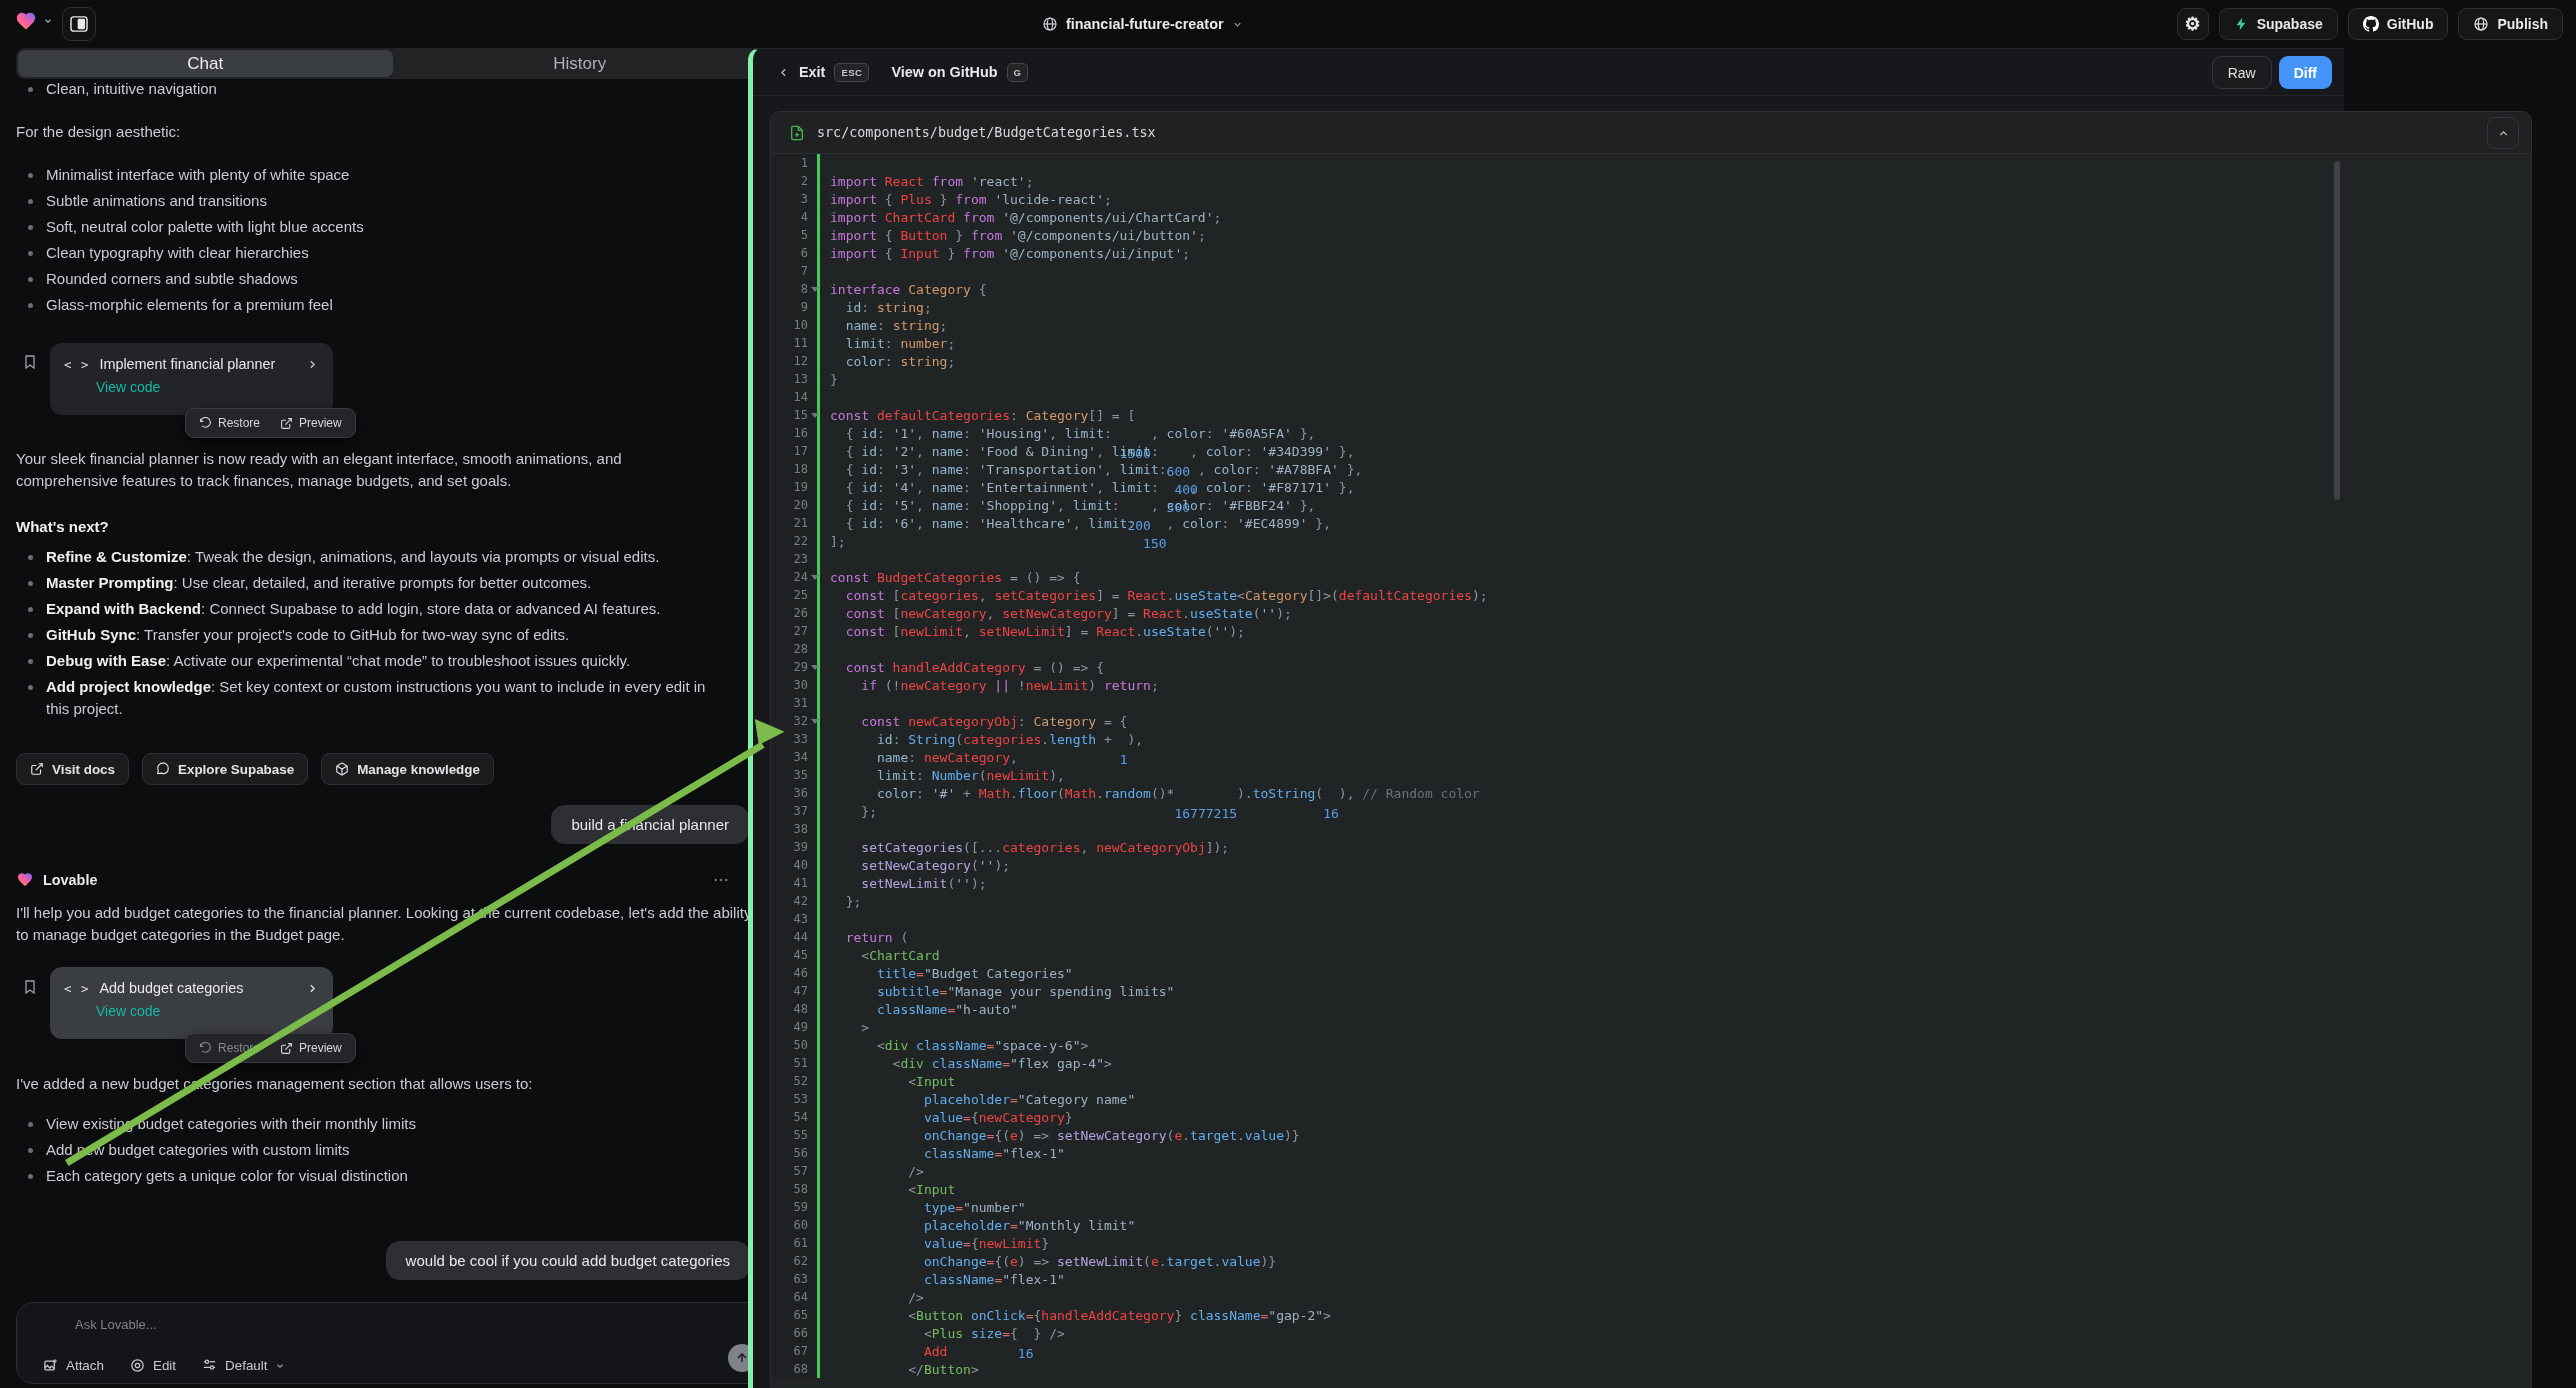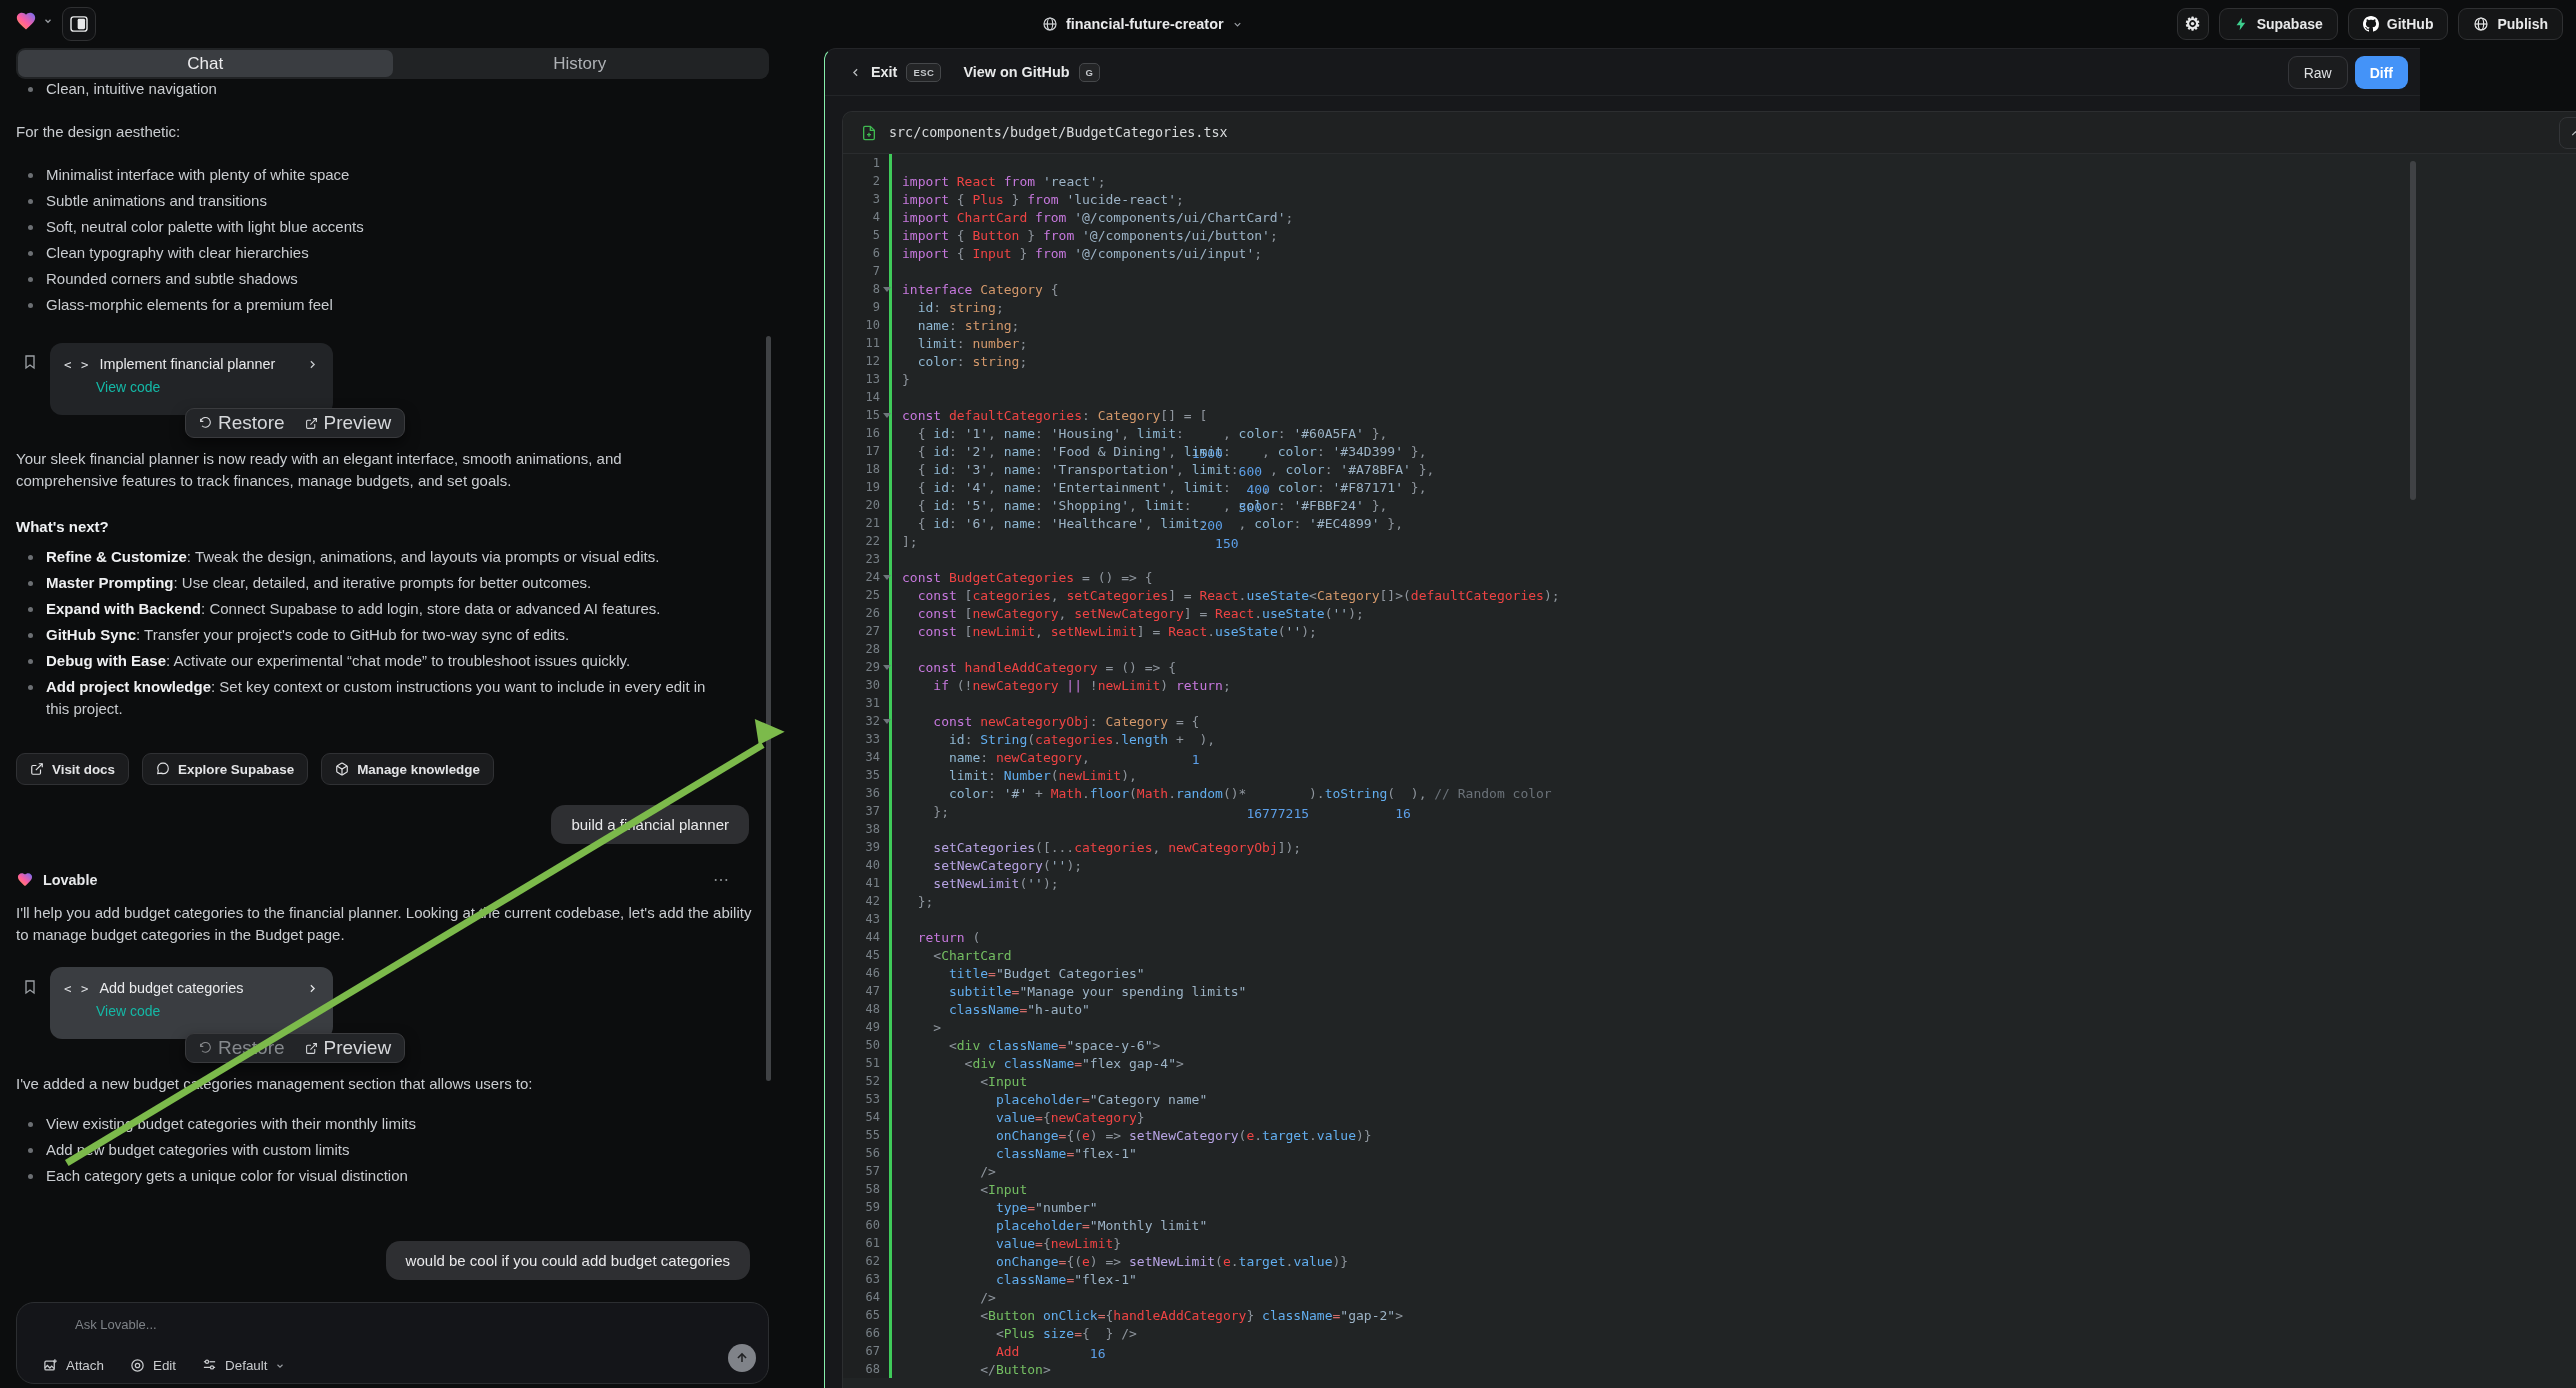--- a/index.html
+++ b/index.html
@@ -40,21 +40,21 @@
      padding:13px 14px; }
   .vcard.selected{ background:#3a3d41; }
   .vrow1{ display:flex; align-items:center; gap:10px; }
   .vicon{ font-family:"DejaVu Sans Mono", monospace; font-size:12.4px; color:#dcdee1; letter-spacing:1px; }
   .vtitle{ flex:1; font-size:14.4px; color:#e9eaec; font-weight:500; white-space:nowrap; }
   .vcode{ margin-left:32px; margin-top:7px; font-size:14px; color:#14b8a6; }
   .bookmark{ position:absolute; left:22px; }
   .vtoolbar{ position:absolute; left:185px; height:30px; background:#232528; border:1px solid #3a3b3e;
      border-radius:9px; display:flex; align-items:center; padding:0 4px; gap:2px;
      box-shadow:0 6px 14px rgba(0,0,0,.5); }
-  .vtb-btn{ display:flex; align-items:center; gap:6px; font-size:19px; color:#d6d8db; padding:4px 9px; border-radius:6px;}
+  .vtb-btn{ display:flex; align-items:center; gap:6px; font-size:12px; color:#d6d8db; padding:4px 9px; border-radius:6px;}
   .vtb-btn.dim{ color:#85898d; }
   .vtb-btn.dim svg{ opacity:.55; }
 
   .qa-row{ position:absolute; left:16px; display:flex; gap:13px; }
   .qa-btn{ height:32px; border:1px solid #303134; background:#1b1c1e; border-radius:9px;
     display:flex; align-items:center; gap:8px; padding:0 13px; font-size:13.4px; color:#e3e4e6; font-weight:600;}
 
   .bubble{ position:absolute; background:#2e2f32; color:#e9e9eb; font-size:15px;
     padding:11px 20px; border-radius:14px; white-space:nowrap; }
 
@@ -66,22 +66,22 @@
      border:1px solid #2c2e31; border-radius:18px; padding:14px 14px 10px 26px; }
   .composer .ph{ font-size:13px; color:#7e8287;margin-left:32px; }
   .comp-row{ position:absolute; left:26px; right:12px; bottom:10px; display:flex; align-items:center; gap:26px; }
   .comp-item{ display:flex; align-items:center; gap:8px; font-size:13.4px; color:#c9cbce; }
   .send{ position:absolute; right:12px; bottom:11px; width:28px; height:28px; border-radius:50%;
      background:#808389; display:flex; align-items:center; justify-content:center; }
 
   .vscroll{ position:absolute; border-radius:3px; background:#404245; }
 
   
-  .editor{ position:absolute; left:824px; top:48px; width:1596px; height:1340px; background:#17181b;
-     border-top-left-radius:12px; border-left:1px solid #86efac; border-top:1px solid #242528; }
+  .editor{ position:absolute; left:748px; top:48px; width:1596px; height:1340px; background:#17181b;
+     border-top-left-radius:12px; border-left:5px solid #86efac; border-top:1px solid #242528; }
   .ed-header{ position:absolute; left:0; top:0; width:100%; height:47px; border-bottom:1px solid #232528;
      display:flex; align-items:center; padding-left:24px; gap:10px; }
   .ed-exit{ display:flex; align-items:center; gap:9px; font-size:14.4px; color:#e8e9ea; font-weight:600;}
   .keycap{ border:1px solid #45474a; background:#232426; color:#c6c9cc; font-size:9.5px; font-weight:700;
      border-radius:5px; padding:3px 6px; letter-spacing:0.5px; }
   .ed-vg{ margin-left:12px; display:flex; align-items:center; gap:9px; font-size:14.4px; color:#e8e9ea; font-weight:600;}
   .ed-right{ position:absolute; right:12px; top:7px; display:flex; gap:7px; }
   .pill{ height:33px; display:flex; align-items:center; padding:0 15px; border-radius:9px; font-size:14px; }
   .pill.raw{ border:1px solid #35363a; background:#1b1c1e; color:#dfe1e3; }
   .pill.diff{ background:#4493f8; color:#fff; font-weight:600; }

